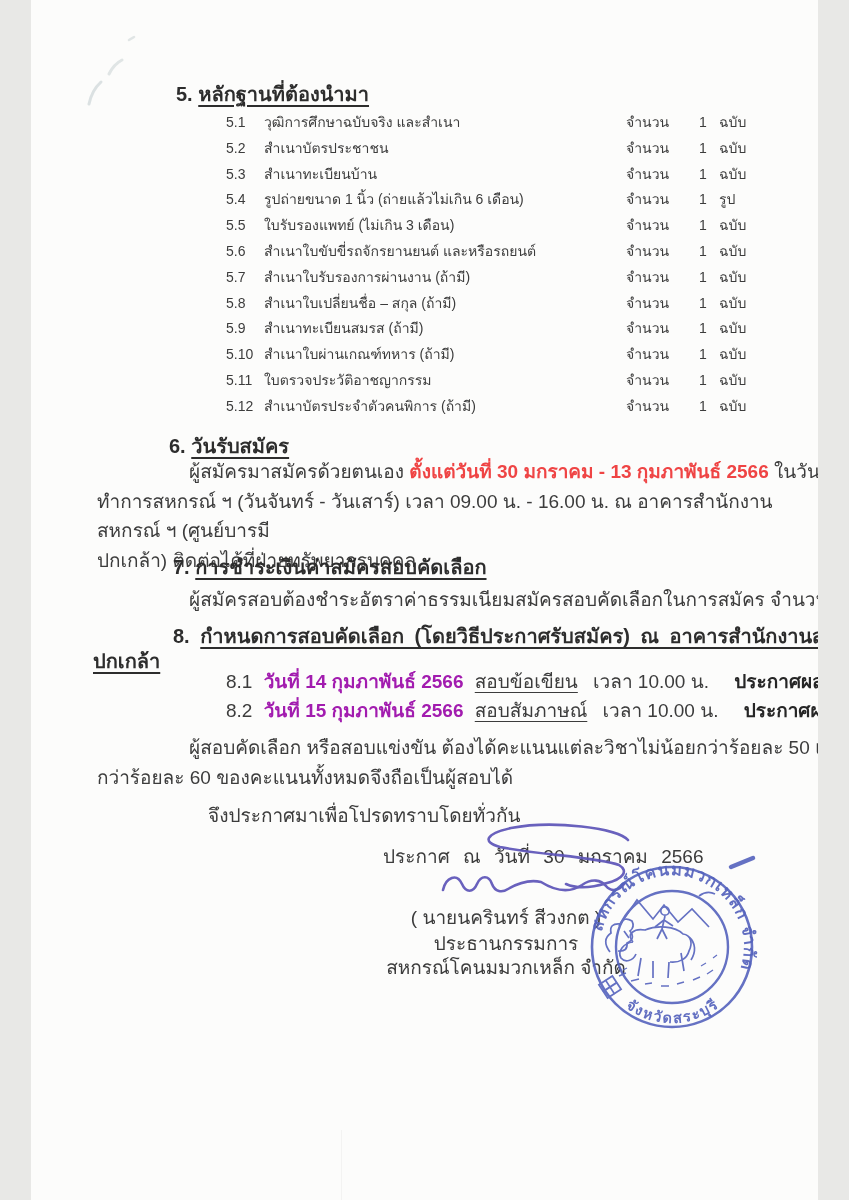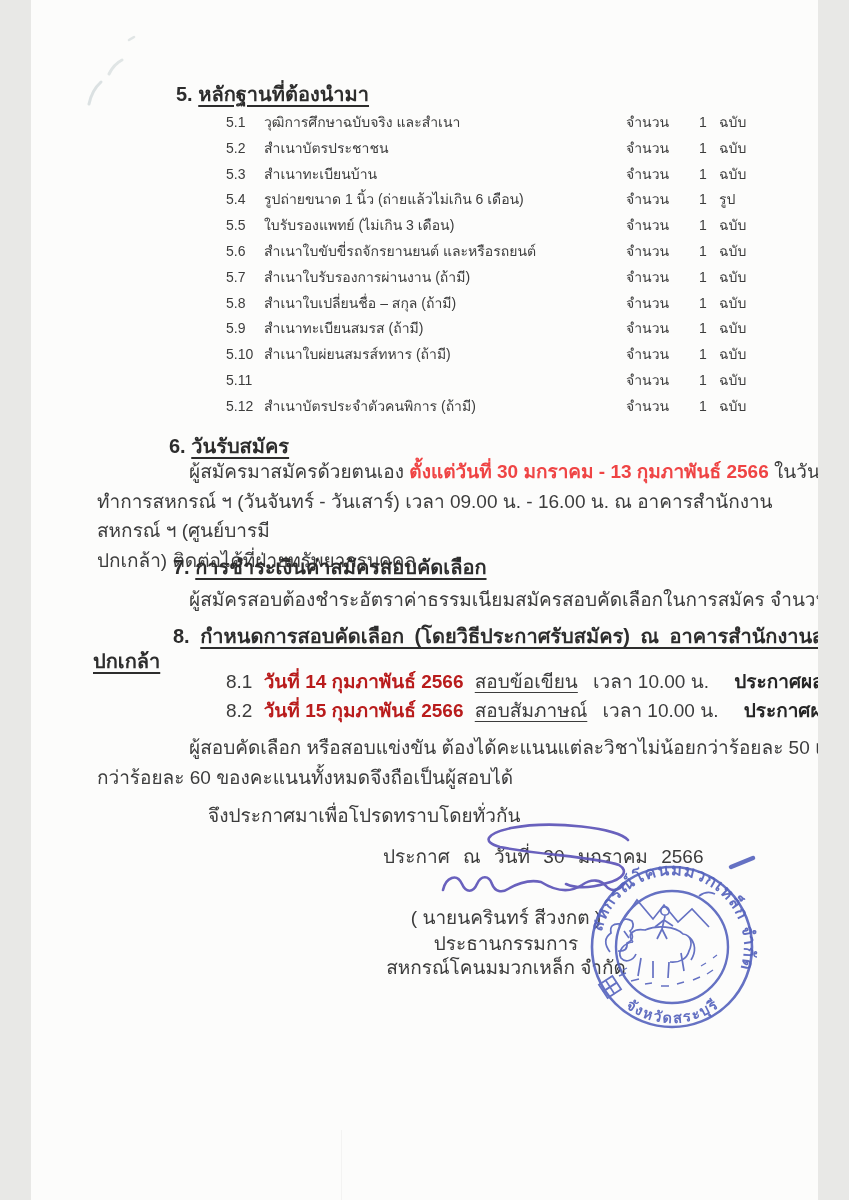--- a/index.html
+++ b/index.html
@@ -22,21 +22,21 @@
   .doc-row{position:relative;height:25.8px;font-size:14px;}
   .doc-row span{position:absolute;top:0;line-height:25.8px;white-space:nowrap;}
   .doc-row .no{left:0;}
   .doc-row .txt{left:38px;}
   .doc-row .qty{left:400px;text-align:right;}
   .doc-row .num{left:473px;}
   .doc-row .unit{left:493px;}
   
   .s8-list{position:absolute;left:195px;top:668px;width:600px;}
   .s8row{position:relative;height:28.8px;font-size:19px;line-height:28.8px;white-space:nowrap;}
-  .s8row .date{font-weight:bold;color:#b91c1c;margin-left:6px;}
+  .s8row .date{font-weight:bold;color:#a21caf;margin-left:6px;}
   .s8row .exam{text-decoration:underline;text-underline-offset:4px;margin-left:6px;}
   .s8row .time{margin-left:10px;}
   .s8row .res{margin-left:20px;font-weight:bold;color:#262626;}
   .wide-space{word-spacing:8px;}
   .justified{word-spacing:5px;}
   .center-block{text-align:center;}
   .crease{position:absolute;left:310px;top:1130px;width:1px;height:70px;background:rgba(0,0,0,0.035);}
 </style>
 </head>
 <body>
@@ -123,28 +123,29 @@
       <div class="doc-row">
         <span class="no">5.9</span>
         <span class="txt">สำเนาทะเบียนสมรส (ถ้ามี)</span>
         <span class="qty">จำนวน</span>
         <span class="num">1</span>
         <span class="unit">ฉบับ</span>
       </div>
 
       <div class="doc-row">
         <span class="no">5.10</span>
-        <span class="txt">สำเนาใบผ่ยนสมรส์ทหาร (ถ้ามี)</span>
+        <span class="txt">สำเนาใบผ่านเกณฑ์ทหาร (ถ้ามี)</span>
         <span class="qty">จำนวน</span>
         <span class="num">1</span>
         <span class="unit">ฉบับ</span>
       </div>
 
       <div class="doc-row">
         <span class="no">5.11</span>
+        <span class="txt">ใบตรวจประวัติอาชญากรรม</span>
         <span class="qty">จำนวน</span>
         <span class="num">1</span>
         <span class="unit">ฉบับ</span>
       </div>
 
       <div class="doc-row">
         <span class="no">5.12</span>
         <span class="txt">สำเนาบัตรประจำตัวคนพิการ (ถ้ามี)</span>
         <span class="qty">จำนวน</span>
         <span class="num">1</span>

